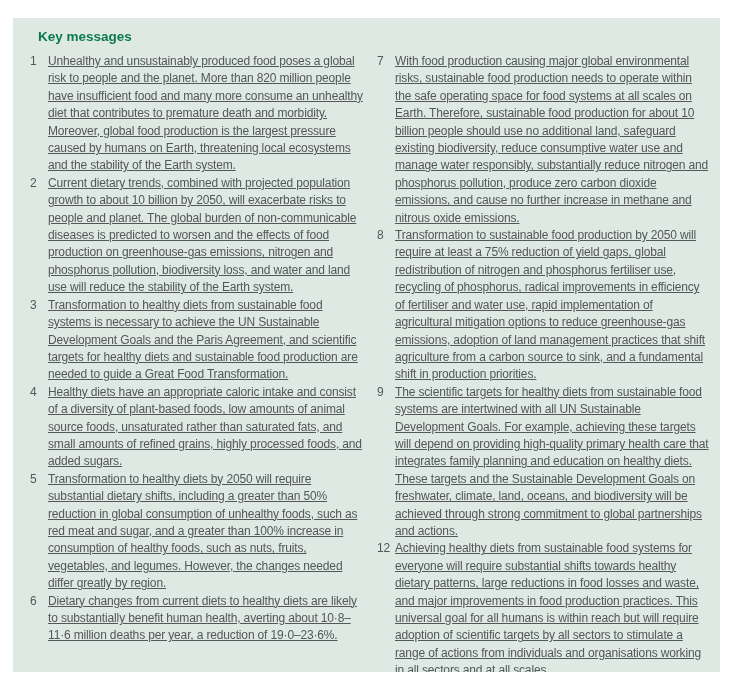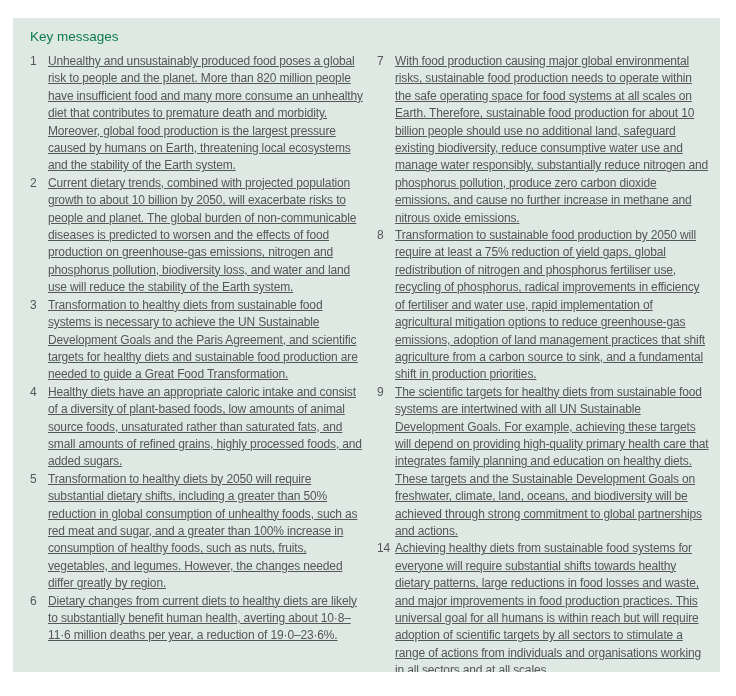--- a/index.html
+++ b/index.html
@@ -27,24 +27,24 @@
     position: absolute;
     left: 13px;
     top: 18px;
     width: 707px;
     height: 654px;
     background: var(--panel-bg);
     padding: 11px 10px 10px 17px;
     overflow: hidden;
   }
   .panel-title {
-    margin: 0 0 9px 0;
+    margin: 0 0 9px 8px;
     font-size: 13.5px;
     line-height: 15px;
-    font-weight: normal;
+    font-weight: bold;
     color: var(--heading-green);
     letter-spacing: 0;
   }
   .columns {
     display: flex;
     gap: 14px;
     align-items: flex-start;
   }
   .col {
     flex: 1 1 0;
@@ -108,20 +108,20 @@
         </div>
         <div class="item">
           <span class="num">8</span>
           <span class="txt">Transformation to sustainable food production by 2050 will require at least a 75% reduction of yield gaps, global redistribution of nitrogen and phosphorus fertiliser use, recycling of phosphorus, radical improvements in efficiency of fertiliser and water use, rapid implementation of agricultural mitigation options to reduce greenhouse-gas emissions, adoption of land management practices that shift agriculture from a carbon source to sink, and a fundamental shift in production priorities.</span>
         </div>
         <div class="item">
           <span class="num">9</span>
           <span class="txt">The scientific targets for healthy diets from sustainable food systems are intertwined with all UN Sustainable Development Goals. For example, achieving these targets will depend on providing high-quality primary health care that integrates family planning and education on healthy diets. These targets and the Sustainable Development Goals on freshwater, climate, land, oceans, and biodiversity will be achieved through strong commitment to global partnerships and actions.</span>
         </div>
         <div class="item">
-          <span class="num">14</span>
+          <span class="num">12</span>
           <span class="txt">Achieving healthy diets from sustainable food systems for everyone will require substantial shifts towards healthy dietary patterns, large reductions in food losses and waste, and major improvements in food production practices. This universal goal for all humans is within reach but will require adoption of scientific targets by all sectors to stimulate a range of actions from individuals and organisations working in all sectors and at all scales.</span>
         </div>
       </div>
 
     </div>
   </div>
 </div>
 
 </body></html>

